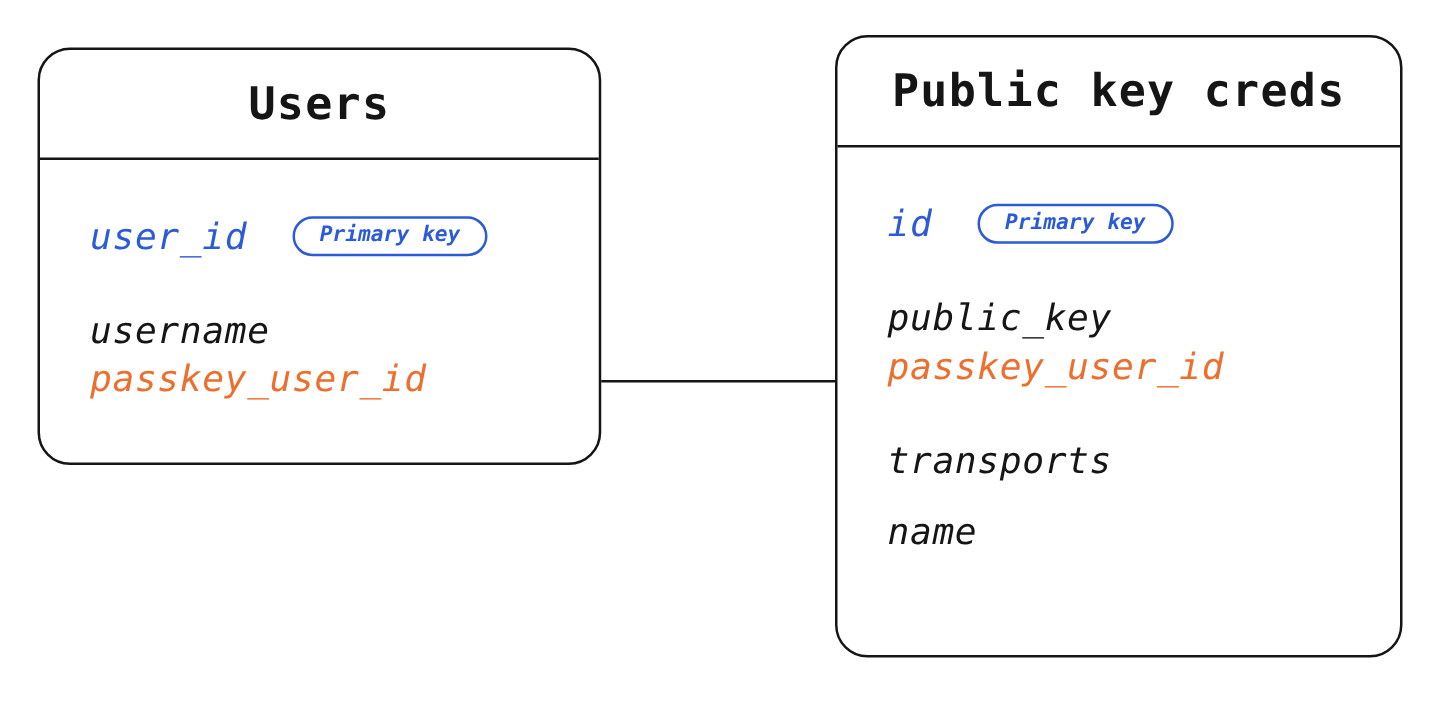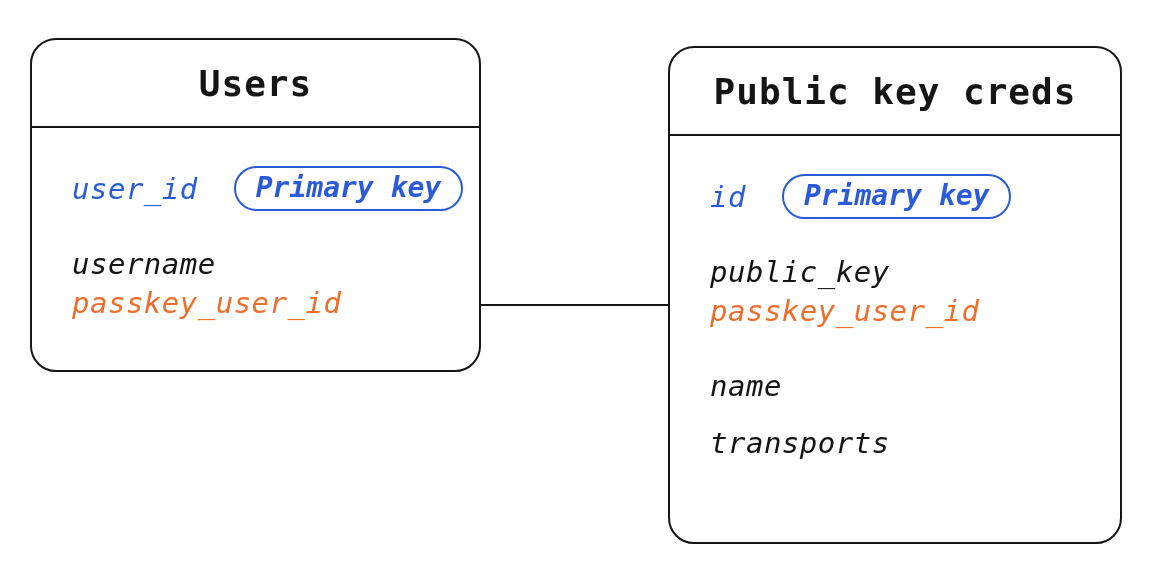--- a/index.html
+++ b/index.html
@@ -26,21 +26,21 @@
     border:2px solid var(--ink);
     border-radius:26px;
     display:flex;
     flex-direction:column;
   }
   .entity.users{
     left:30px; top:38px;
     width:451px; height:334px;
   }
   .entity.pkcreds{
-    left:668px; top:46px;
+    left:668px; top:28px;
     width:454px; height:498px;
   }
   .entity-header{
     height:88px;
     flex:0 0 88px;
     display:flex;
     align-items:center;
     justify-content:center;
     border-bottom:2px solid var(--ink);
   }
@@ -68,21 +68,21 @@
   .field-name.blue{color:var(--blue);}
   .field-name.orange{color:var(--orange);}
   .field-name.black{color:var(--ink);margin-top:36px;}
   .pk-badge{
     display:inline-flex;
     align-items:center;
     justify-content:center;
     border:2px solid var(--blue);
     border-radius:999px;
     color:var(--blue);
-    font-size:28px;
+    font-size:17px;
     font-weight:bold;
     padding:3px 20px 5px 20px;
     white-space:nowrap;
   }
   .relationship-line{
     position:absolute;
     left:481px;
     top:304px;
     width:187px;
     height:2px;
@@ -123,21 +123,21 @@
         <span class="field-name blue">id</span>
         <span class="pk-badge">Primary key</span>
       </div>
       <div class="field-row">
         <span class="field-name black">public_key</span>
       </div>
       <div class="field-row">
         <span class="field-name orange">passkey_user_id</span>
       </div>
       <div class="field-row">
-        <span class="field-name black">name</span>
+        <span class="field-name black">transports</span>
       </div>
       <div class="field-row">
-        <span class="field-name black">transports</span>
+        <span class="field-name black">name</span>
       </div>
     </div>
   </div>
 
 </div>
 
 </body></html>

